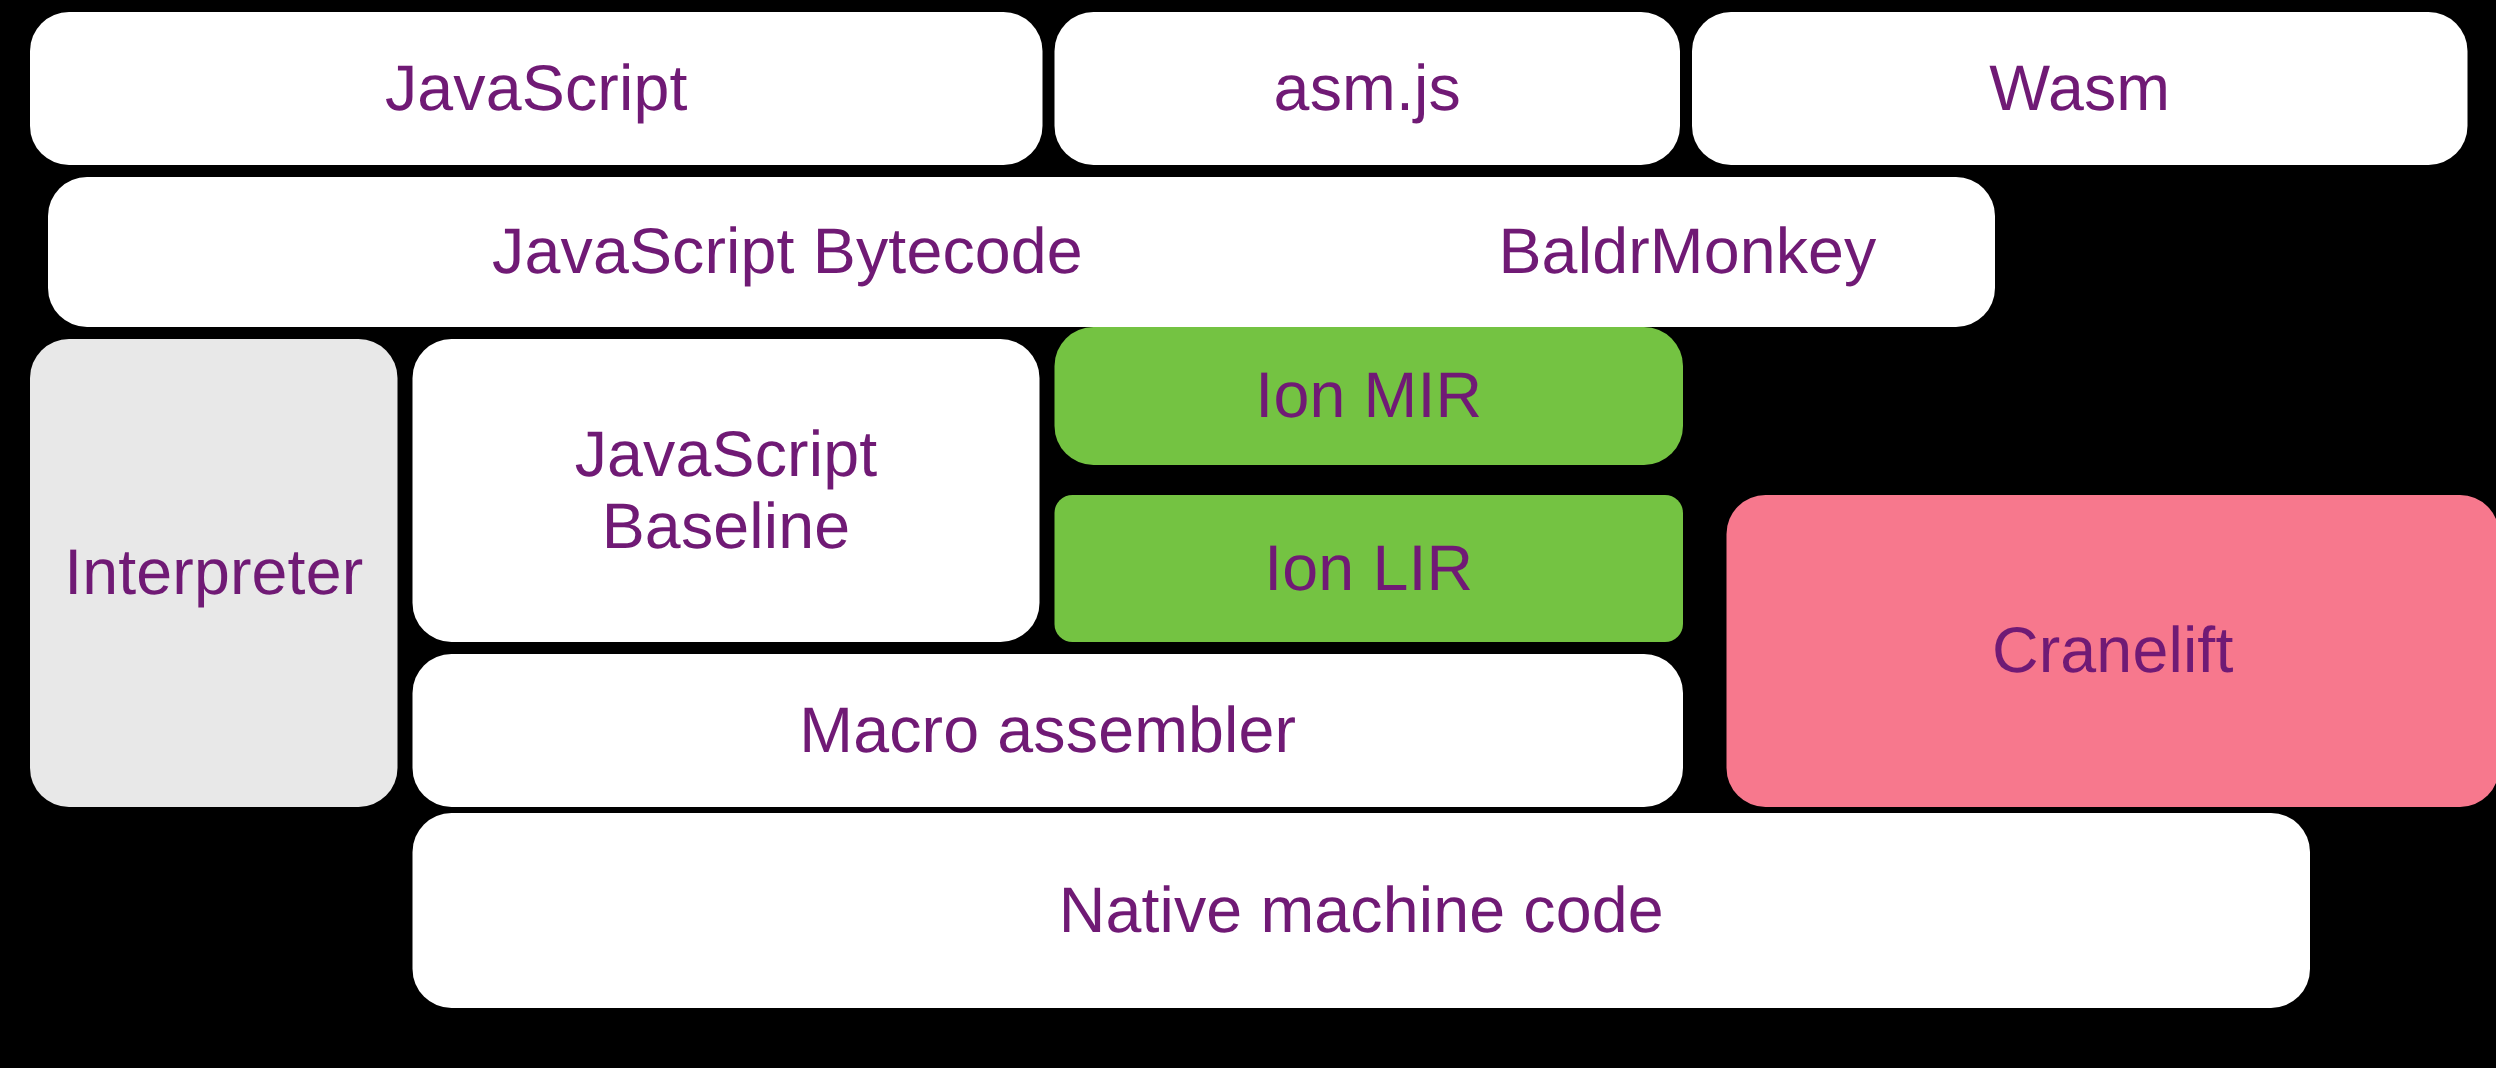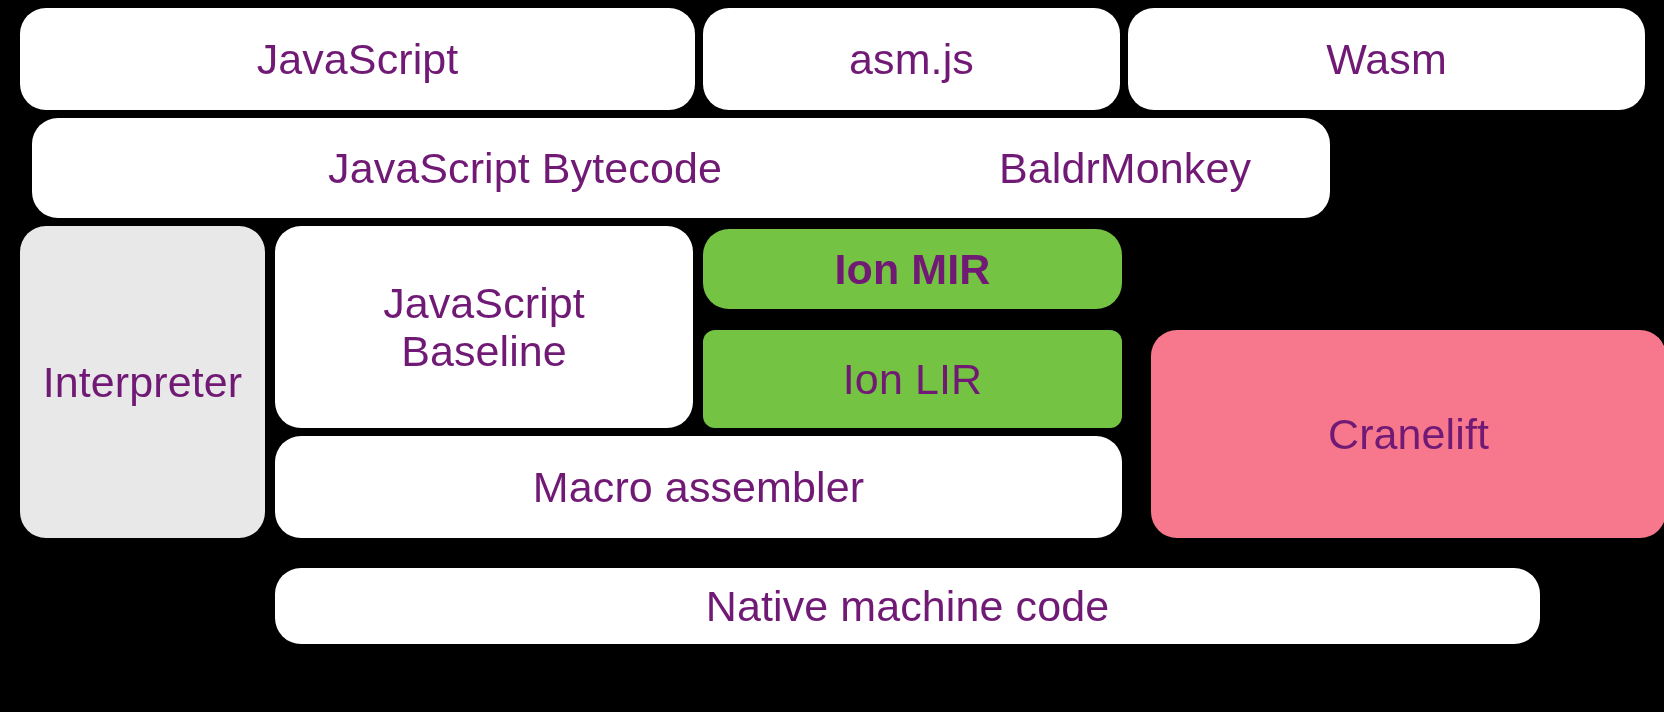--- a/index.html
+++ b/index.html
@@ -44,27 +44,27 @@
   #n-asmjs        { left: 703px;  top: 8px;   width: 417px; height: 102px; }
   #n-wasm         { left: 1128px; top: 8px;   width: 517px; height: 102px; }
 
   
   #n-jsbytecode   { left: 20px;   top: 118px; width: 986px; height: 100px; margin-left: 12px; }
   #n-baldrmonkey  { left: 920px;  top: 118px; width: 410px; height: 100px; }
 
   
   #n-interpreter  { left: 20px;   top: 226px; width: 245px; height: 312px; }
   #n-jsbaseline   { left: 275px;  top: 226px; width: 418px; height: 202px; }
-  #n-ionmir       { left: 703px;  top: 229px; width: 419px; height: 80px; font-weight: bold;  }
+  #n-ionmir       { left: 703px;  top: 218px; width: 419px; height: 92px;  }
   #n-ionlir       { left: 703px;  top: 330px; width: 419px; height: 98px; border-radius: 12px;  }
   #n-cranelift    { left: 1130px; top: 330px; width: 515px; height: 208px; margin-left: 21px; }
   #n-macroasm     { left: 275px;  top: 436px; width: 847px; height: 102px; }
 
   
-  #n-nativecode   { left: 275px;  top: 568px; width: 1265px; height: 76px; }
+  #n-nativecode   { left: 275px;  top: 542px; width: 1265px; height: 130px; }
 </style>
 </head>
 <body>
 
 <div id="diagram">
 
   <div class="node fill-white" id="n-javascript">JavaScript</div>
 
   <div class="node fill-white" id="n-asmjs">asm.js</div>
 

